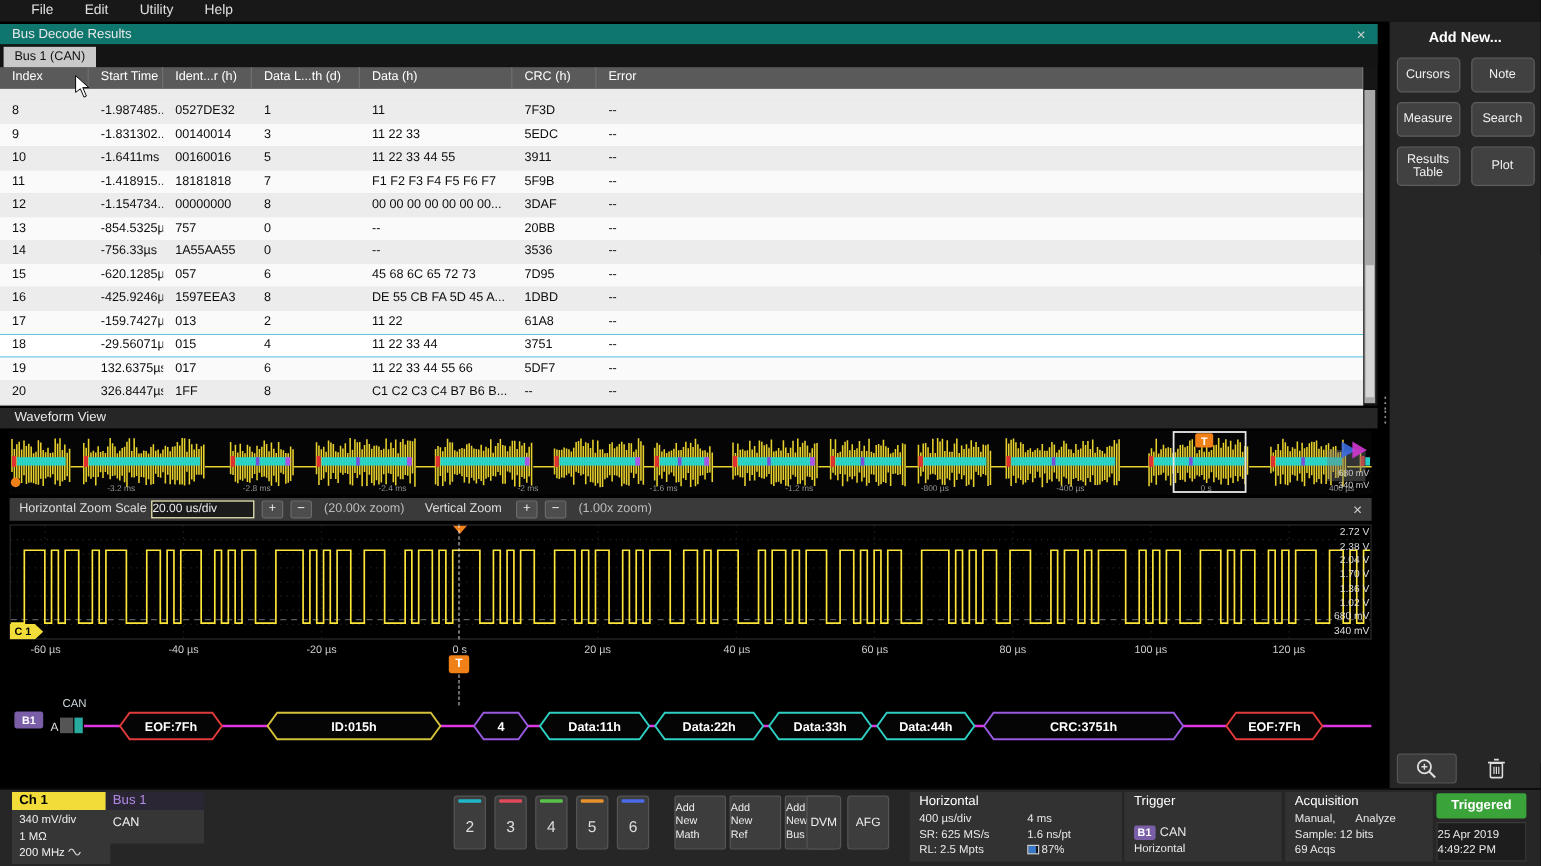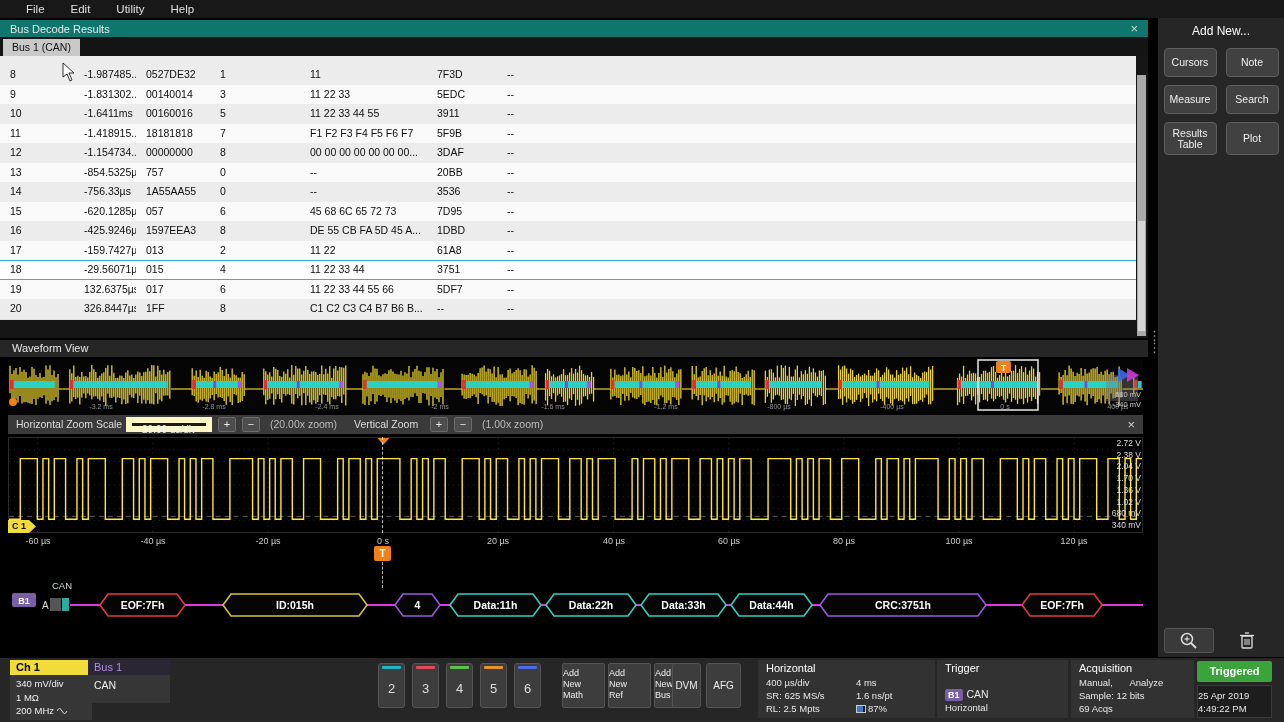--- a/index.html
+++ b/index.html
@@ -22,33 +22,33 @@
 .trow:nth-child(even){background:#ececec}
 .trow.partial{height:9px;background:#ececec}
 .trow.sel{background:#fff;box-shadow:inset 0 1px 0 #2bb3d8,inset 0 -1px 0 #2bb3d8}
 .tcell{padding:3px 0 0 10px;white-space:nowrap;overflow:hidden}
 #tscroll{position:absolute;right:2px;top:55px;width:9px;height:261px;background:#a9a9a9}
 #tscroll .thumb{position:absolute;left:1px;width:7px;top:56%;height:42%;background:#d6d6d6}
 
 #drag-handle{position:absolute;left:1148px;top:330px;width:10px;height:26px;color:#9a9a9a;font-size:13px;text-align:center;line-height:12px}
 
 #sidebar{position:absolute;left:1158px;top:18px;width:126px;height:639px;background:#262626}
-#sb-title{text-align:center;font-size:12px;font-weight:normal;color:#fff;padding-top:6px}
+#sb-title{text-align:center;font-size:12px;font-weight:bold;color:#fff;padding-top:6px}
 #sb-grid{display:grid;grid-template-columns:53px 53px;gap:8px 9px;justify-content:center;margin-top:10px}
 .sb-btn{height:29px;background:#414141;border:1px solid #5e5e5e;border-radius:4px;color:#f0f0f0;font-size:10.5px;display:flex;align-items:center;justify-content:center;text-align:center;line-height:11px;padding:1px;cursor:default}
 .sb-btn:nth-child(5),.sb-btn:nth-child(6){height:33px}
 #mag-btn{position:absolute;left:6px;bottom:4px;width:50px;height:25px;background:#3a3a3a;border:1px solid #555;border-radius:3px;display:flex;align-items:center;justify-content:center}
 #trash-btn{position:absolute;left:66px;bottom:4px;width:46px;height:25px;display:flex;align-items:center;justify-content:center}
 
 #wf-panel{position:absolute;left:0;top:340px;width:1148px;height:317px;background:#000}
 .wf-header{height:17px;background:#262626;color:#e8e8e8;font-size:11px;padding:2px 0 0 12px}
 #overview{position:absolute;left:8px;top:19px;width:1135px;height:53px;background:#050505}
 #zoombar{position:absolute;left:8px;top:75px;width:1135px;height:19px;background:#3a3a3a;font-size:10.5px;color:#ddd}
 #zoombar span,#zoombar div{position:absolute;top:3px;white-space:nowrap}
-#zb-hvalue{left:118px;top:2px!important;width:86px;height:15px;background:#1b1b1b;border:6px solid #fef9c3;text-align:center;font-size:10px;color:#eee;line-height:13px}
+#zb-hvalue{left:118px;top:2px!important;width:86px;height:15px;background:#1b1b1b;border:1px solid #fef9c3;text-align:left;font-size:10px;color:#eee;line-height:13px}
 .zb-btn{width:18px;height:15px;top:2px!important;background:#4d4d4d;border:1px solid #6a6a6a;border-radius:2px;text-align:center;line-height:12px;font-size:11px;color:#eee}
 #zb-close{right:8px;top:2px!important;font-size:13px;color:#cfcfcf}
 #graticule{position:absolute;left:8px;top:97px;width:1135px;height:96px;border:1px solid #2a2a2a;background:#000}
 #busview{position:absolute;left:8px;top:238px;width:1135px;height:52px}
 .vlab{position:absolute;right:7px;font-size:8.5px;color:#ddd;line-height:10px;text-align:right}
 .tlab{position:absolute;top:196px;font-size:9px;color:#ccc;transform:translateX(-50%)}
 .tdash{position:absolute;left:382px;width:0;border-left:1px dashed rgba(255,255,255,.7)}
 #tbadge{position:absolute;left:374px;top:206px;width:17px;height:15px;background:#f08018;color:#fff;font-weight:bold;font-size:10px;text-align:center;line-height:15px;border-radius:2px}
 #c1badge{position:absolute;left:8px;top:180px;width:28px;height:13px;background:#f2dc3a;color:#000;font-size:9px;font-weight:bold;padding-left:4px;line-height:13px;clip-path:polygon(0 0,75% 0,100% 50%,75% 100%,0 100%)}
 
@@ -95,20 +95,29 @@
   </div>
 
 <div id="bus-panel">
   <div class="p-header">
     <span>Bus Decode Results</span>
     <span class="close-x">×</span>
   </div>
   <div class="tab-row">
     <span class="tab">Bus 1 (CAN)</span>
   </div>
+  <div id="thead">
+      <div class="hcell">Index</div>
+      <div class="hcell">Start Time</div>
+      <div class="hcell">Ident...r (h)</div>
+      <div class="hcell">Data L...th (d)</div>
+      <div class="hcell">Data (h)</div>
+      <div class="hcell">CRC (h)</div>
+      <div class="hcell">Error</div>
+    </div>
   <div id="tbody">
       <div class="trow partial"></div>
       <div class="trow">
         <div class="tcell">8</div>
         <div class="tcell">-1.987485...</div>
         <div class="tcell">0527DE32</div>
         <div class="tcell">1</div>
         <div class="tcell">11</div>
         <div class="tcell">7F3D</div>
         <div class="tcell">--</div>

